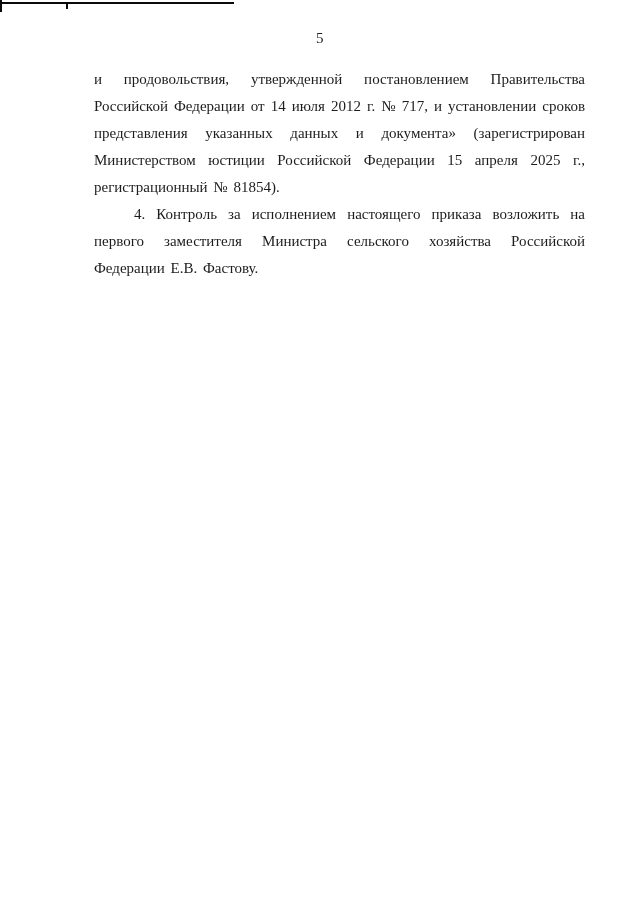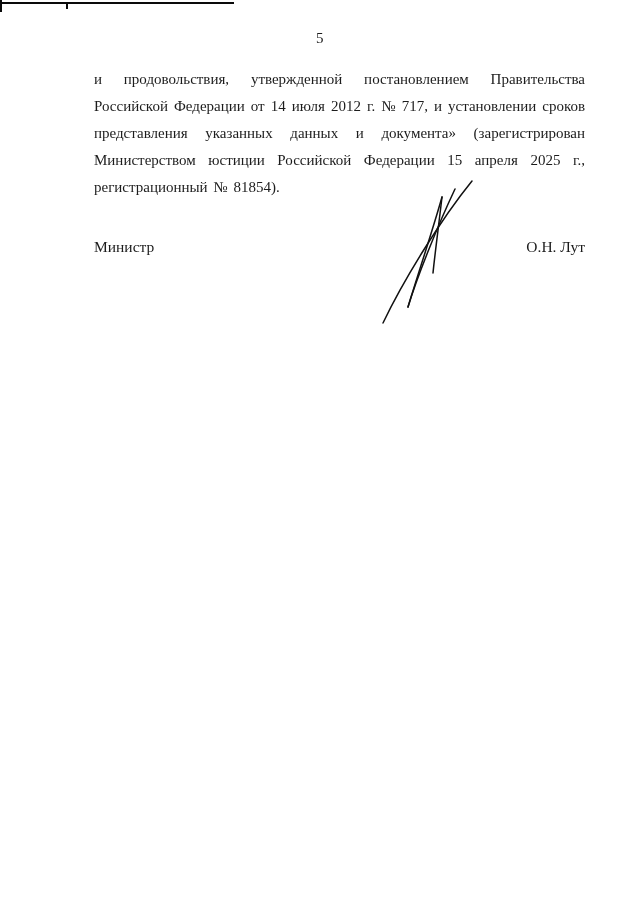--- a/index.html
+++ b/index.html
@@ -92,29 +92,18 @@
   <div class="artifact-top"></div>
   <div class="artifact-left"></div>
   <div class="artifact-tick"></div>
 
   <div class="page-number">5</div>
 
   <div class="content">
 
     <p class="body-par">и продовольствия, утвержденной постановлением Правительства Российской Федерации от 14 июля 2012 г. № 717, и установлении сроков представления указанных данных и документа» (зарегистрирован Министерством юстиции Российской Федерации 15 апреля 2025 г., регистрационный № 81854).</p>
 
+    <p class="body-par indented">4. Контроль за исполнением настоящего приказа возложить на первого заместителя Министра сельского хозяйства Российской Федерации Е.В. Фастову.</p>
 
-    <div class="signature-row">
-      <span>Министр</span>
-
-      <svg class="signature-svg" viewBox="0 0 120 148" xmlns="http://www.w3.org/2000/svg">
-        <path d="M 8,146 C 28,104 66,42 97,4"></path>
-        <path d="M 80,12 C 63,48 42,100 33,130"></path>
-        <path d="M 33,130 C 44,94 58,52 67,20"></path>
-        <path d="M 67,20 C 64,46 60,76 58,96"></path>
-      </svg>
-
-      <span>О.Н. Лут</span>
-    </div>
 
   </div>
 
 </div>
 
 </body></html>

